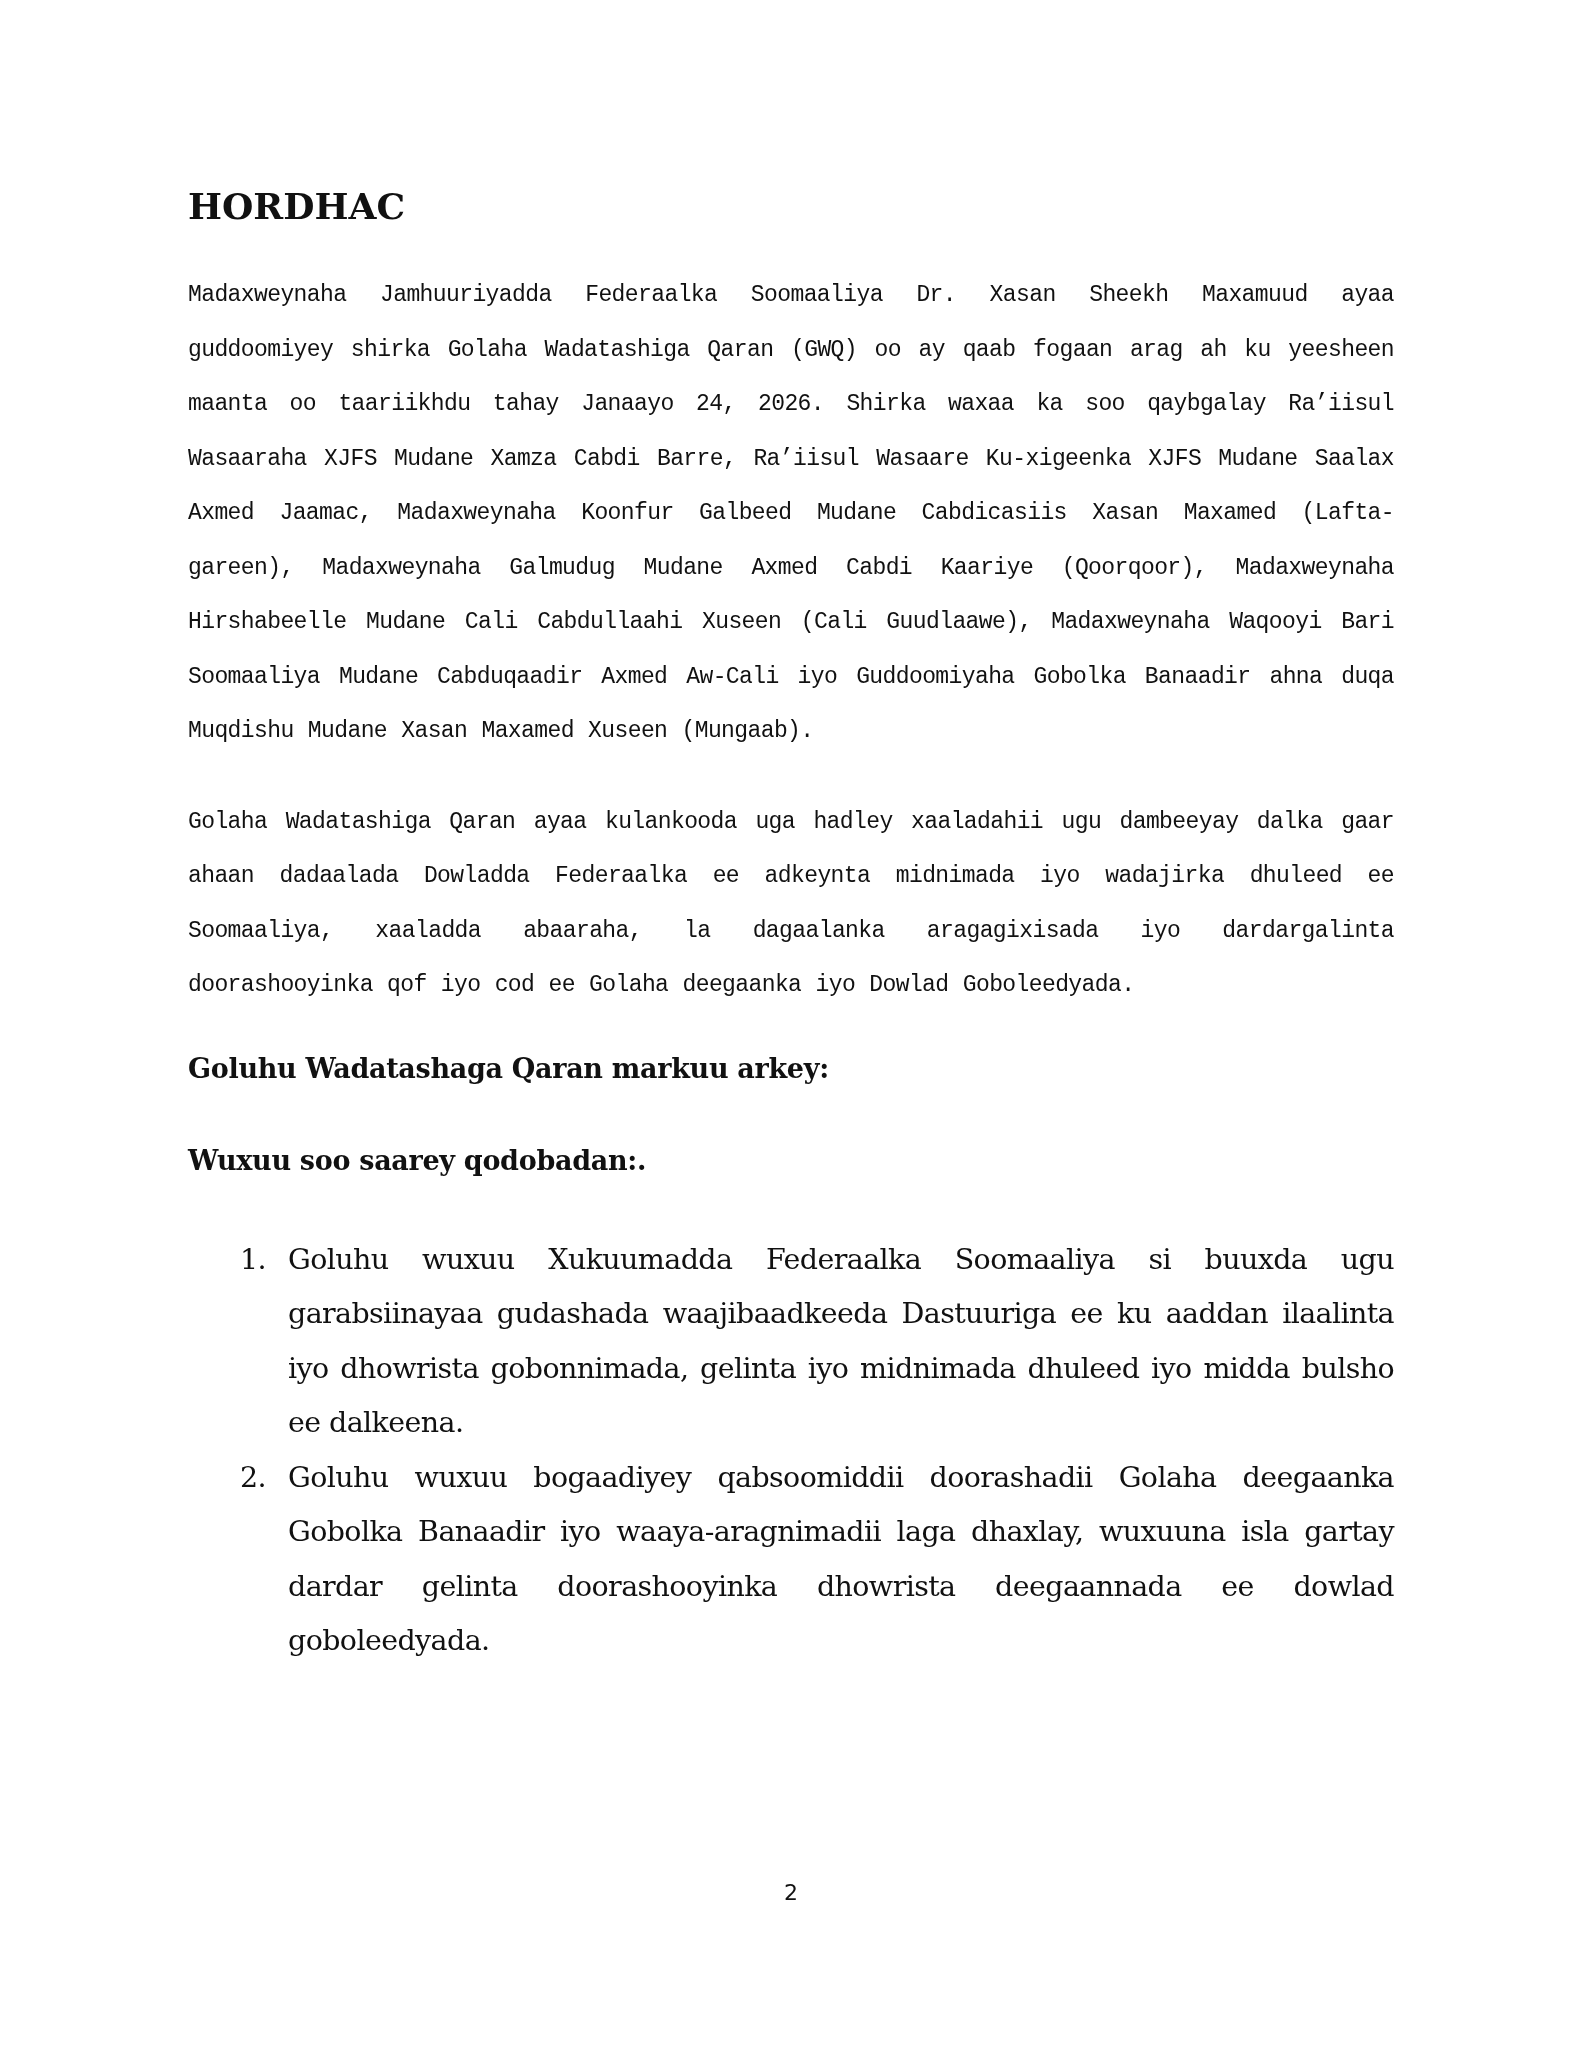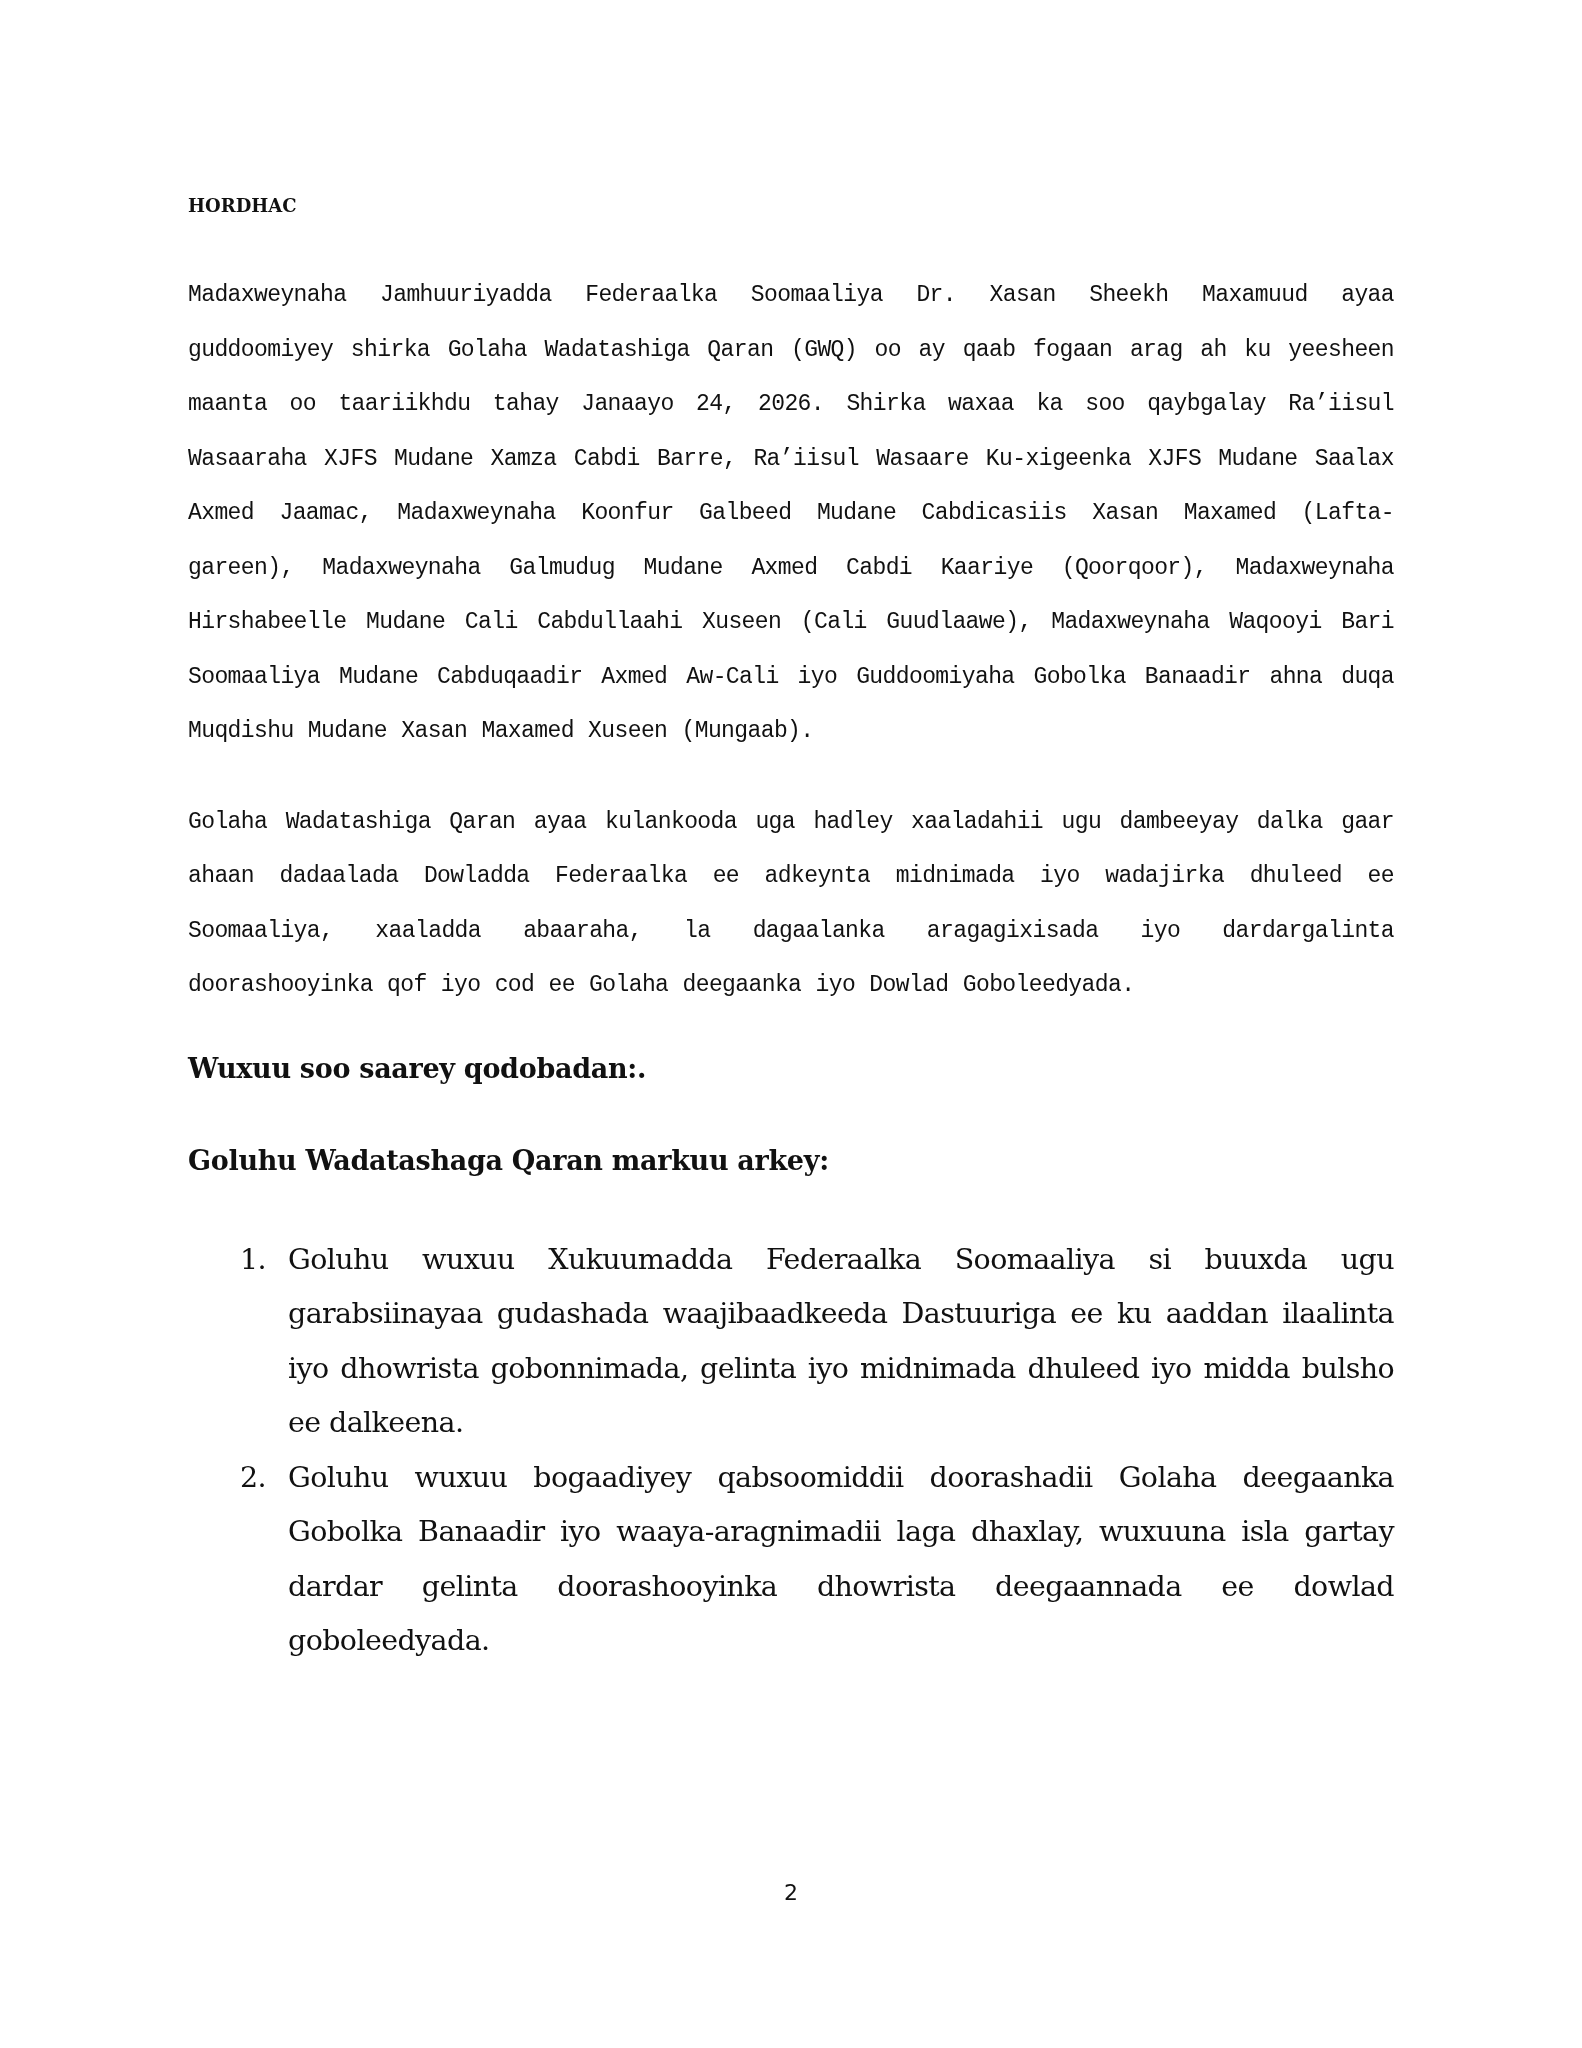--- a/index.html
+++ b/index.html
@@ -16,21 +16,21 @@
       font-family: "DejaVu Serif", "Liberation Serif", serif;
     }
     .page {
       position: absolute;
       left: 188px;
       top: 186px;
       width: 1206px;
     }
     .heading {
       font-weight: bold;
-      font-size: 18px;
+      font-size: 36px;
       line-height: 40px;
       margin: 0;
     }
     .heading-top { margin-bottom: 42px; }
     .para {
       font-size: 23px;
       line-height: 54.5px;
       text-align: justify;
       margin: 0 0 36px 0;
       letter-spacing: -0.6px;
@@ -76,22 +76,22 @@
   </style>
 </head>
 <body>
 
 <div class="page">
   <h1 class="heading heading-top">HORDHAC</h1>
 
   <p class="para">Madaxweynaha Jamhuuriyadda Federaalka Soomaaliya Dr. Xasan Sheekh Maxamuud ayaa guddoomiyey shirka Golaha Wadatashiga Qaran (GWQ) oo ay qaab fogaan arag ah ku yeesheen maanta oo taariikhdu tahay Janaayo 24, 2026. Shirka waxaa ka soo qaybgalay Ra’iisul Wasaaraha XJFS Mudane Xamza Cabdi Barre, Ra’iisul Wasaare Ku-xigeenka XJFS Mudane Saalax Axmed Jaamac, Madaxweynaha Koonfur Galbeed Mudane Cabdicasiis Xasan Maxamed (Lafta-gareen), Madaxweynaha Galmudug Mudane Axmed Cabdi Kaariye (Qoorqoor), Madaxweynaha Hirshabeelle Mudane Cali Cabdullaahi Xuseen (Cali Guudlaawe), Madaxweynaha Waqooyi Bari Soomaaliya Mudane Cabduqaadir Axmed Aw-Cali iyo Guddoomiyaha Gobolka Banaadir ahna duqa Muqdishu Mudane Xasan Maxamed Xuseen (Mungaab).</p>
   <p class="para">Golaha Wadatashiga Qaran ayaa kulankooda uga hadley xaaladahii ugu dambeeyay dalka gaar ahaan dadaalada Dowladda Federaalka ee adkeynta midnimada iyo wadajirka dhuleed ee Soomaaliya, xaaladda abaaraha, la dagaalanka aragagixisada iyo dardargalinta doorashooyinka qof iyo cod ee Golaha deegaanka iyo Dowlad Goboleedyada.</p>
 
+  <p class="sub-heading">Goluhu Wadatashaga Qaran markuu arkey:</p>
   <p class="sub-heading">Wuxuu soo saarey qodobadan:.</p>
-  <p class="sub-heading">Goluhu Wadatashaga Qaran markuu arkey:</p>
 
   <ol class="list">
     <li class="list-item">
       <span class="list-num">1.</span>
       <span>Goluhu wuxuu Xukuumadda Federaalka Soomaaliya si buuxda ugu garabsiinayaa gudashada waajibaadkeeda Dastuuriga ee ku aaddan ilaalinta iyo dhowrista gobonnimada, gelinta iyo midnimada dhuleed iyo midda bulsho ee dalkeena.</span>
     </li>
     <li class="list-item">
       <span class="list-num">2.</span>
       <span>Goluhu wuxuu bogaadiyey qabsoomiddii doorashadii Golaha deegaanka Gobolka Banaadir iyo waaya-aragnimadii laga dhaxlay, wuxuuna isla gartay dardar gelinta doorashooyinka dhowrista deegaannada ee dowlad goboleedyada.</span>
     </li>

